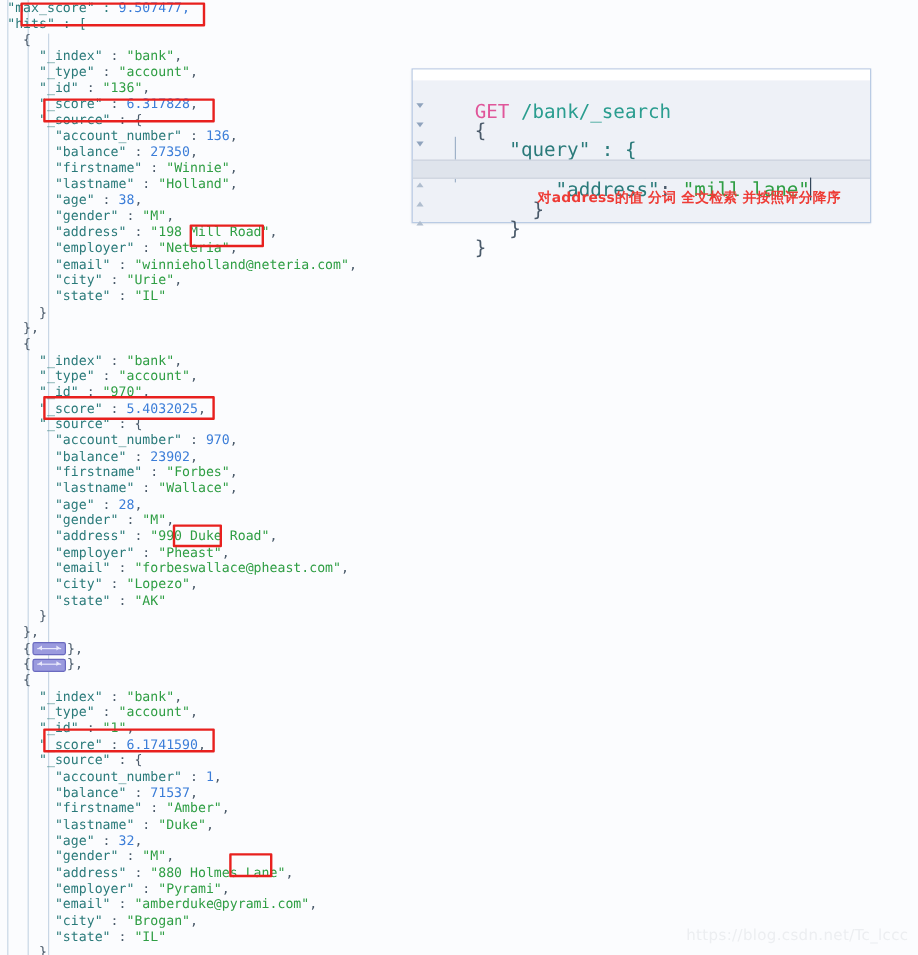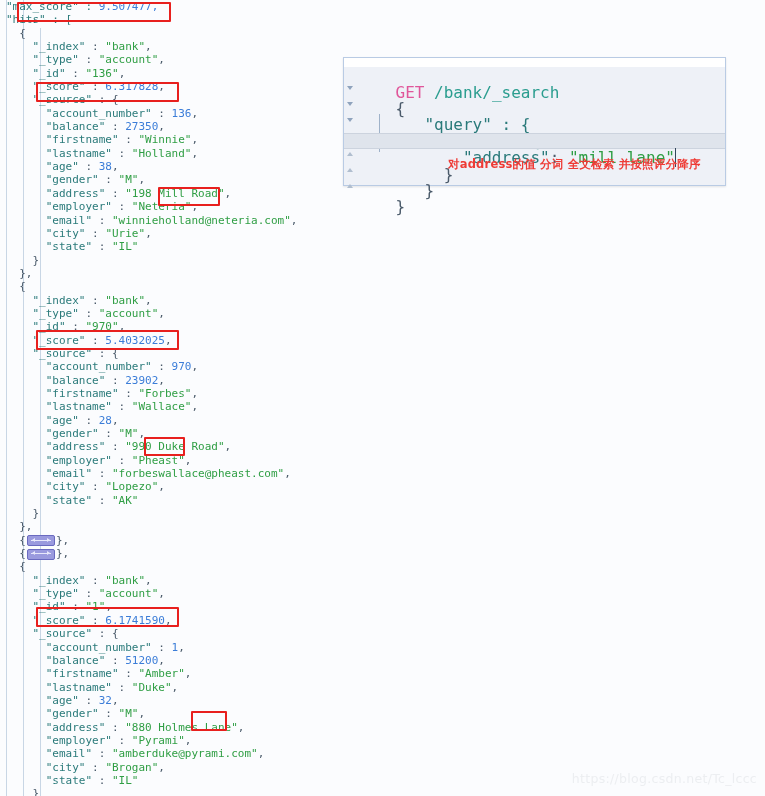--- a/index.html
+++ b/index.html
@@ -176,21 +176,21 @@
       <div class="code-line"><span class="tok-plain">  </span><span class="tok-punct">},</span></div>
       <div class="code-line"><span class="tok-plain">  </span><span class="tok-punct">{</span><span class="fold-widget"><span class="fold-arrow-r"></span></span><span class="tok-punct">},</span></div>
       <div class="code-line"><span class="tok-plain">  </span><span class="tok-punct">{</span><span class="fold-widget"><span class="fold-arrow-r"></span></span><span class="tok-punct">},</span></div>
       <div class="code-line"><span class="tok-plain">  </span><span class="tok-punct">{</span></div>
       <div class="code-line"><span class="tok-plain">    </span><span class="tok-key">"_index"</span><span class="tok-punct"> : </span><span class="tok-str">"bank"</span><span class="tok-punct">,</span></div>
       <div class="code-line"><span class="tok-plain">    </span><span class="tok-key">"_type"</span><span class="tok-punct"> : </span><span class="tok-str">"account"</span><span class="tok-punct">,</span></div>
       <div class="code-line"><span class="tok-plain">    </span><span class="tok-key">"_id"</span><span class="tok-punct"> : </span><span class="tok-str">"1"</span><span class="tok-punct">,</span></div>
       <div class="code-line"><span class="tok-plain">    </span><span class="tok-key">"_score"</span><span class="tok-punct"> : </span><span class="tok-num">6.1741590</span><span class="tok-punct">,</span></div>
       <div class="code-line"><span class="tok-plain">    </span><span class="tok-key">"_source"</span><span class="tok-punct"> : </span><span class="tok-punct">{</span></div>
       <div class="code-line"><span class="tok-plain">      </span><span class="tok-key">"account_number"</span><span class="tok-punct"> : </span><span class="tok-num">1</span><span class="tok-punct">,</span></div>
-      <div class="code-line"><span class="tok-plain">      </span><span class="tok-key">"balance"</span><span class="tok-punct"> : </span><span class="tok-num">51200</span><span class="tok-punct">,</span></div>
+      <div class="code-line"><span class="tok-plain">      </span><span class="tok-key">"balance"</span><span class="tok-punct"> : </span><span class="tok-num">71537</span><span class="tok-punct">,</span></div>
       <div class="code-line"><span class="tok-plain">      </span><span class="tok-key">"firstname"</span><span class="tok-punct"> : </span><span class="tok-str">"Amber"</span><span class="tok-punct">,</span></div>
       <div class="code-line"><span class="tok-plain">      </span><span class="tok-key">"lastname"</span><span class="tok-punct"> : </span><span class="tok-str">"Duke"</span><span class="tok-punct">,</span></div>
       <div class="code-line"><span class="tok-plain">      </span><span class="tok-key">"age"</span><span class="tok-punct"> : </span><span class="tok-num">32</span><span class="tok-punct">,</span></div>
       <div class="code-line"><span class="tok-plain">      </span><span class="tok-key">"gender"</span><span class="tok-punct"> : </span><span class="tok-str">"M"</span><span class="tok-punct">,</span></div>
       <div class="code-line"><span class="tok-plain">      </span><span class="tok-key">"address"</span><span class="tok-punct"> : </span><span class="tok-str">"880 Holmes </span><span class="tok-str">Lane</span><span class="tok-str">"</span><span class="tok-punct">,</span></div>
       <div class="code-line"><span class="tok-plain">      </span><span class="tok-key">"employer"</span><span class="tok-punct"> : </span><span class="tok-str">"Pyrami"</span><span class="tok-punct">,</span></div>
       <div class="code-line"><span class="tok-plain">      </span><span class="tok-key">"email"</span><span class="tok-punct"> : </span><span class="tok-str">"amberduke@pyrami.com"</span><span class="tok-punct">,</span></div>
       <div class="code-line"><span class="tok-plain">      </span><span class="tok-key">"city"</span><span class="tok-punct"> : </span><span class="tok-str">"Brogan"</span><span class="tok-punct">,</span></div>
       <div class="code-line"><span class="tok-plain">      </span><span class="tok-key">"state"</span><span class="tok-punct"> : </span><span class="tok-str">"IL"</span></div>
       <div class="code-line"><span class="tok-plain">    </span><span class="tok-punct">}</span></div>

